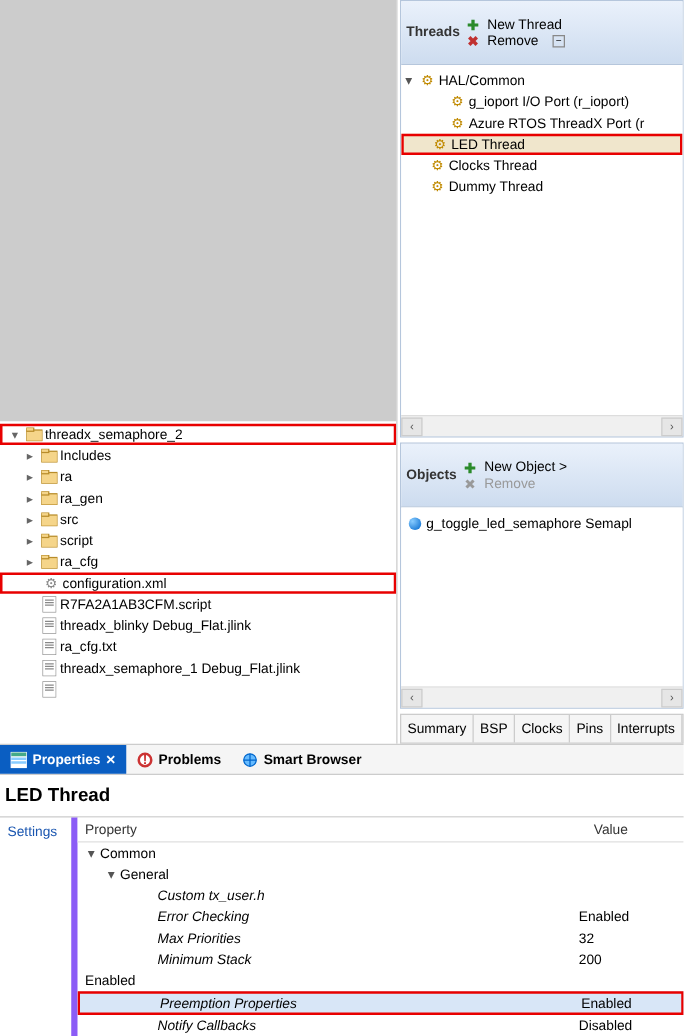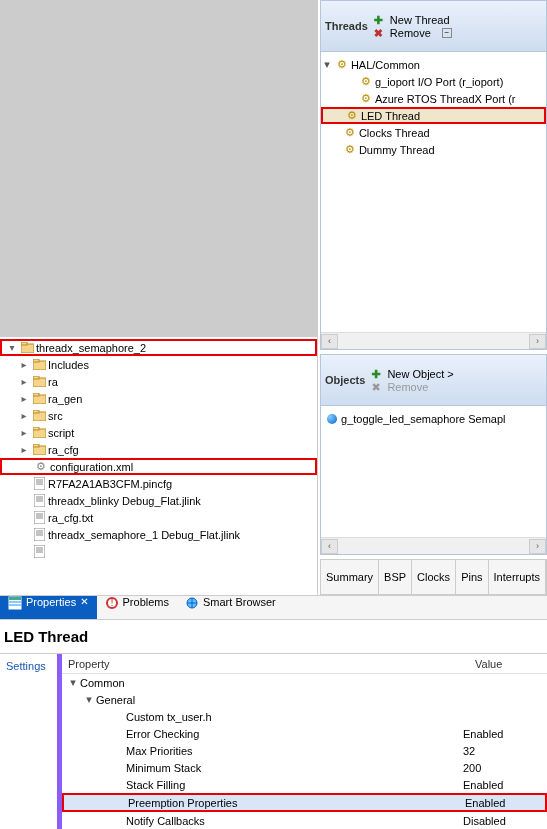--- a/index.html
+++ b/index.html
@@ -28,44 +28,44 @@
 .th-item { display:flex; align-items:center; gap:4px; height:17px; }
 .th-indent-1 { padding-left: 24px; }
 .th-indent-2 { padding-left: 40px; }
 .th-arrow { width:12px; text-align:center; color:#555; }
 .gear { color: #c08a00; font-size: 11px; }
 .selected-row { background: #f0e6cc; }
 .scrollbar-h { height: 17px; background: #f0f0f0; border-top: 1px solid #ddd; display:flex; align-items:center; }
 .sb-btn { width:17px; height:15px; background:#e6e6e6; border:1px solid #ccc; text-align:center; font-size:9px; line-height:13px; color:#555;}
 .sb-track { flex:1; }
 
-.bottom-tabs { height: 36px; border:1px solid #ccc; display:flex; align-items:center; background:#f5f5f5; font-size:10px; }
+.bottom-tabs { height: 24px; border:1px solid #ccc; display:flex; align-items:center; background:#f5f5f5; font-size:10px; }
 .bottom-tabs span { padding:0 5px; border-right:1px solid #ccc; height:100%; display:flex; align-items:center; cursor:default;}
 
 
 .views-tabbar { height: 24px; display:flex; align-items:center; background:#f5f5f5; border-bottom: 1px solid #ccc; }
-.vt-tab { display:flex; gap:4px; padding:0 8px; height:100%; }
+.vt-tab { display:flex; align-items:center; gap:4px; padding:0 8px; height:100%;font-weight:bold; }
 .vt-tab.active { background:#0a5ec2; color:#fff; }
 .vt-tab .ticon { width:14px; height:14px; display:inline-block; }
 .vt-tab .close { font-size:10px; }
 .properties { flex:1; display:flex; flex-direction:column; }
 .prop-title { font-size: 15px; font-weight: bold; padding: 8px 4px; }
 .prop-body { flex:1; display:flex; border-top: 1px solid #ccc; }
 .prop-side { width: 62px; padding: 6px; color:#1a56b0; border-right:5px solid #8b5cf6; }
 .prop-table { flex:1; overflow:hidden; }
 .prop-header { display:flex; font-weight: normal; color:#333; border-bottom: 1px solid #e0e0e0; height: 20px; align-items:center; background:#fff;gap:12px;}
 .prop-header .c1 { flex:0 0 395px; padding-left:6px;}
 .prop-header .c2 { flex:1; padding-left:6px;}
 .prop-row { display:flex; height:17px; align-items:center;}
 .prop-row .c1 { flex:0 0 395px; display:flex; align-items:center;}
 .prop-row .c2 { flex:1; padding-left:6px;}
 .prop-row .expander { width:14px; text-align:center; color:#555;}
 .pi-0 { padding-left: 4px; }
 .pi-1 { padding-left: 20px; }
-.pi-2 { padding-left: 50px; }
+.pi-2 { padding-left: 50px; font-style: italic; }
 .prop-row.sel { background:#d8e6f7; }
 .prop-row.sel .c1, .prop-row.sel .c2 {  }
 .prop-row.hl { border:2px solid #e80000; height:19px;}
 
 
 .svg-folder { width:13px; height:11px; }
 .svg-file { width:11px; height:13px; }
 .svg-blueball { width:10px;height:10px;border-radius:50%;background:radial-gradient(circle at 30% 30%,#8cf,#06c);}
 
 .act .green-plus{color:#2a8a2a;font-weight:bold;}
@@ -160,21 +160,21 @@
           <div class="tree-item indent-1">
             <span class="arrow"></span>
             <span class="icon">
               <svg class="svg-file" viewBox="0 0 11 13">
                 <rect x="0" y="0" width="11" height="13" fill="#fff" stroke="#888"></rect>
                 <line x1="2" y1="3" x2="9" y2="3" stroke="#888"></line>
                 <line x1="2" y1="5" x2="9" y2="5" stroke="#888"></line>
                 <line x1="2" y1="7" x2="9" y2="7" stroke="#888"></line>
               </svg>
             </span>
-            <span>R7FA2A1AB3CFM.pincfg</span>
+            <span>R7FA2A1AB3CFM.script</span>
           </div>
           <div class="tree-item indent-1">
             <span class="arrow"></span>
             <span class="icon">
               <svg class="svg-file" viewBox="0 0 11 13">
                 <rect x="0" y="0" width="11" height="13" fill="#fff" stroke="#888"></rect>
                 <line x1="2" y1="3" x2="9" y2="3" stroke="#888"></line>
                 <line x1="2" y1="5" x2="9" y2="5" stroke="#888"></line>
                 <line x1="2" y1="7" x2="9" y2="7" stroke="#888"></line>
               </svg>
@@ -386,24 +386,20 @@
             <div class="c2"><span>32</span></div>
           </div>
           <div class="prop-row">
             <div class="c1 pi-2">
               <span class="expander"></span>
               <span>Minimum Stack</span>
             </div>
             <div class="c2"><span>200</span></div>
           </div>
           <div class="prop-row">
-            <div class="c1 pi-2">
-              <span class="expander"></span>
-              <span>Stack Filling</span>
-            </div>
             <div class="c2"><span>Enabled</span></div>
           </div>
           <div class="prop-row sel hl">
             <div class="c1 pi-2">
               <span class="expander"></span>
               <span>Preemption Properties</span>
             </div>
             <div class="c2"><span>Enabled</span></div>
           </div>
           <div class="prop-row">

